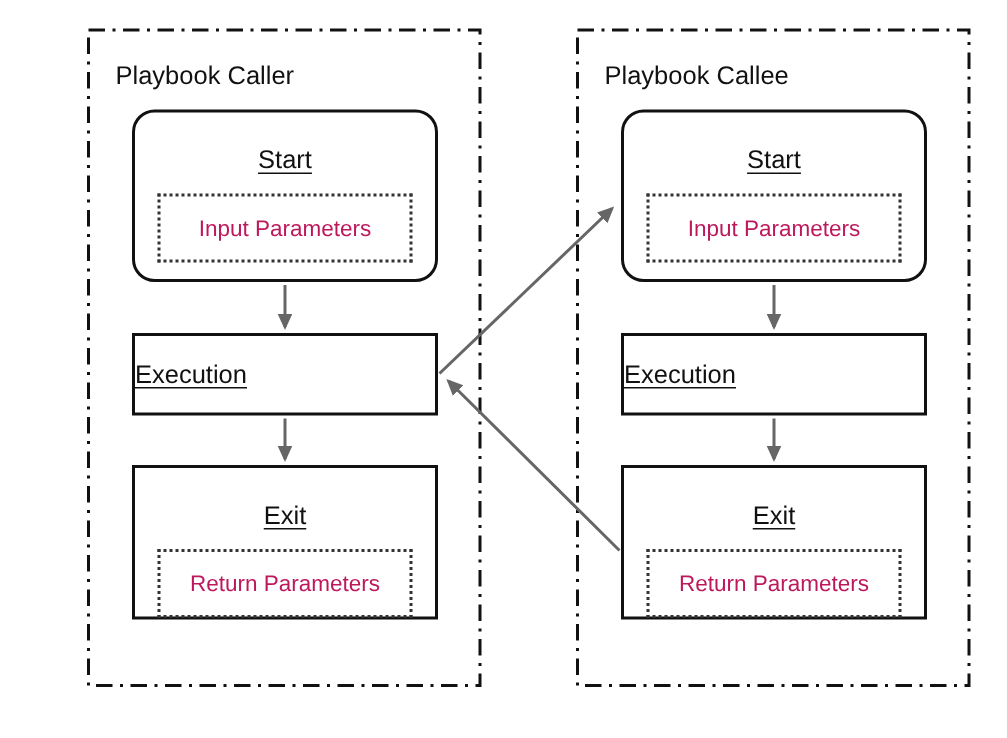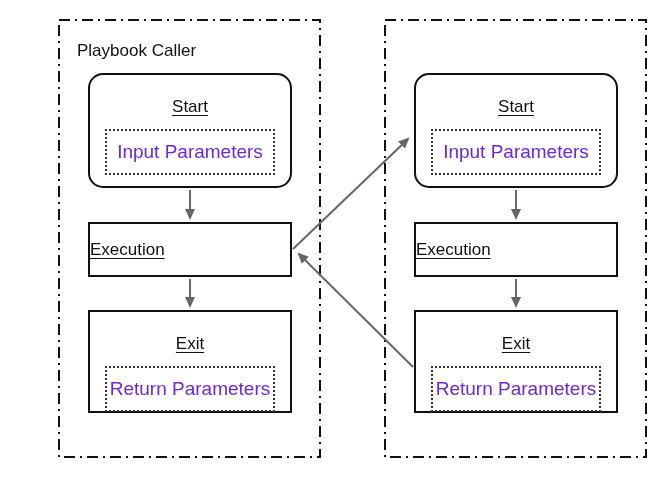--- a/index.html
+++ b/index.html
@@ -72,22 +72,22 @@
     top: 54px;
     width: 170px;
     height: 46px;
     border: 2px dotted #333333;
     box-sizing: border-box;
     display: flex;
     align-items: center;
     justify-content: center;
   }
   .param-label {
-    font-size: 19px;
-    color: #6d28d9;
+    font-size: 15px;
+    color: #be185d;
     white-space: nowrap;
   }
 </style>
 </head>
 <body>
 
 <div class="canvas">
 
   <svg class="connectors" width="671" height="492" viewBox="0 0 671 492" xmlns="http://www.w3.org/2000/svg">
     <defs>
@@ -125,20 +125,21 @@
 
     <div class="node node-exit">
       <span class="node-title">Exit</span>
       <div class="param-box">
         <span class="param-label">Return Parameters</span>
       </div>
     </div>
   </div>
 
   <div class="group group-callee">
+    <div class="group-title">Playbook Callee</div>
 
     <div class="node node-start">
       <span class="node-title">Start</span>
       <div class="param-box">
         <span class="param-label">Input Parameters</span>
       </div>
     </div>
 
     <div class="node node-execution">
       <span class="node-title">Execution</span>

